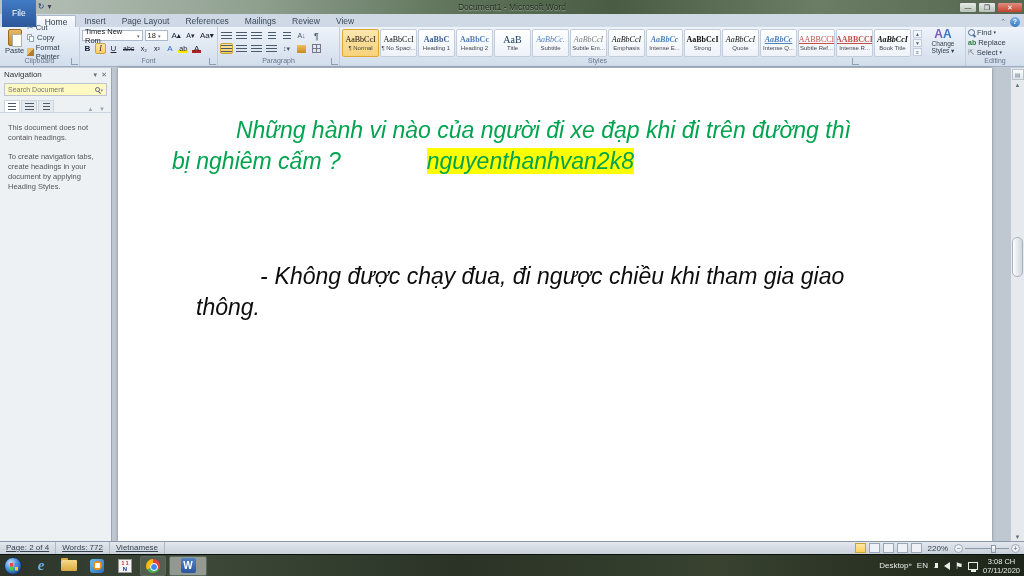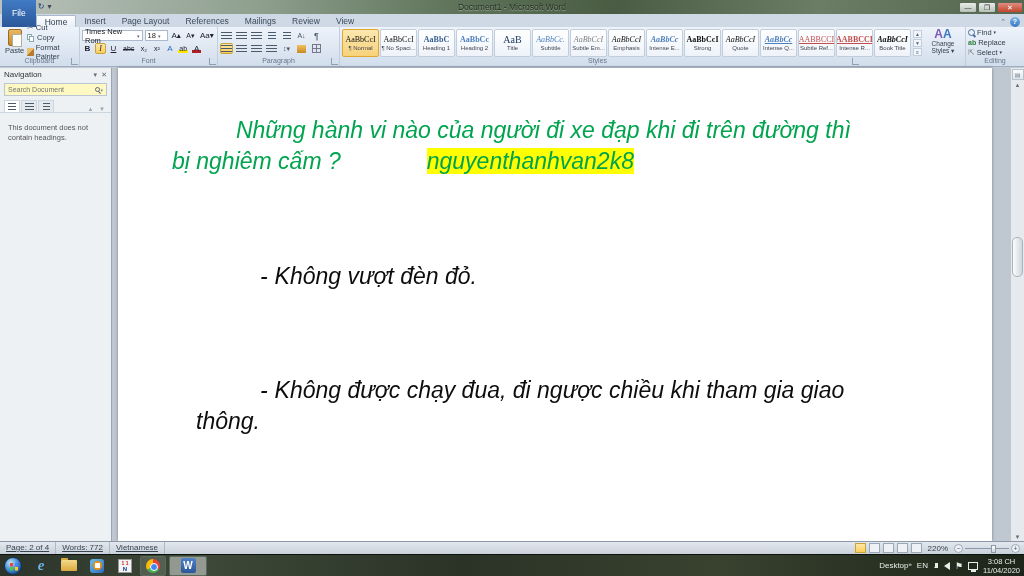--- a/index.html
+++ b/index.html
@@ -471,32 +471,30 @@
       <div class="ntab">
           <span class="lines" style="width:9px;"></span>
         </div>
       <div class="ntab">
           <span class="lines" style="width:7px;"></span>
         </div>
       <span class="arr">▲ ▼</span>
     </div>
     <div class="nav-msg">
       <p>This document does not contain headings.</p>
+      <p>To create navigation tabs, create headings in your document by applying Heading Styles.</p>
     </div>
   </div>
 
   <div class="docwrap">
     <div class="page">
       <div class="doc-content">
         <div class="doc-heading" style="color:#00a44f;">
           <span>Những hành vi nào của người đi xe đạp khi đi trên đường thì
 bị nghiêm cấm ?</span><span class="hl-gap"></span><span style="background:#ffff00;">nguyenthanhvan2k8</span>
-        </div>
-        <div class="doc-para">
-          <span class="bullet">-</span><span class="sgap"></span><span>Không vượt đèn đỏ.</span>
         </div>
         <div class="doc-para">
           <span class="bullet">-</span><span class="sgap"></span><span>Không được chạy đua, đi ngược chiều khi tham gia giao
 thông.</span>
         </div>
 
       </div>
     </div>
     <div class="vsb">
       <div class="tool">▤</div>
@@ -554,16 +552,16 @@
   </div>
   <div class="tray">
     <span><span>Desktop</span><span class="sup">»</span></span>
     <span>EN</span>
     <span style="font-size:6px;">▲</span>
     <span class="spk"></span>
     <span class="flagico">⚑</span>
     <span class="netico"></span>
     <div class="clock">
       <div>3:08 CH</div>
-      <div>11/04/2020</div>
+      <div>07/11/2020</div>
     </div>
   </div>
 </div>
 
 </body></html>

